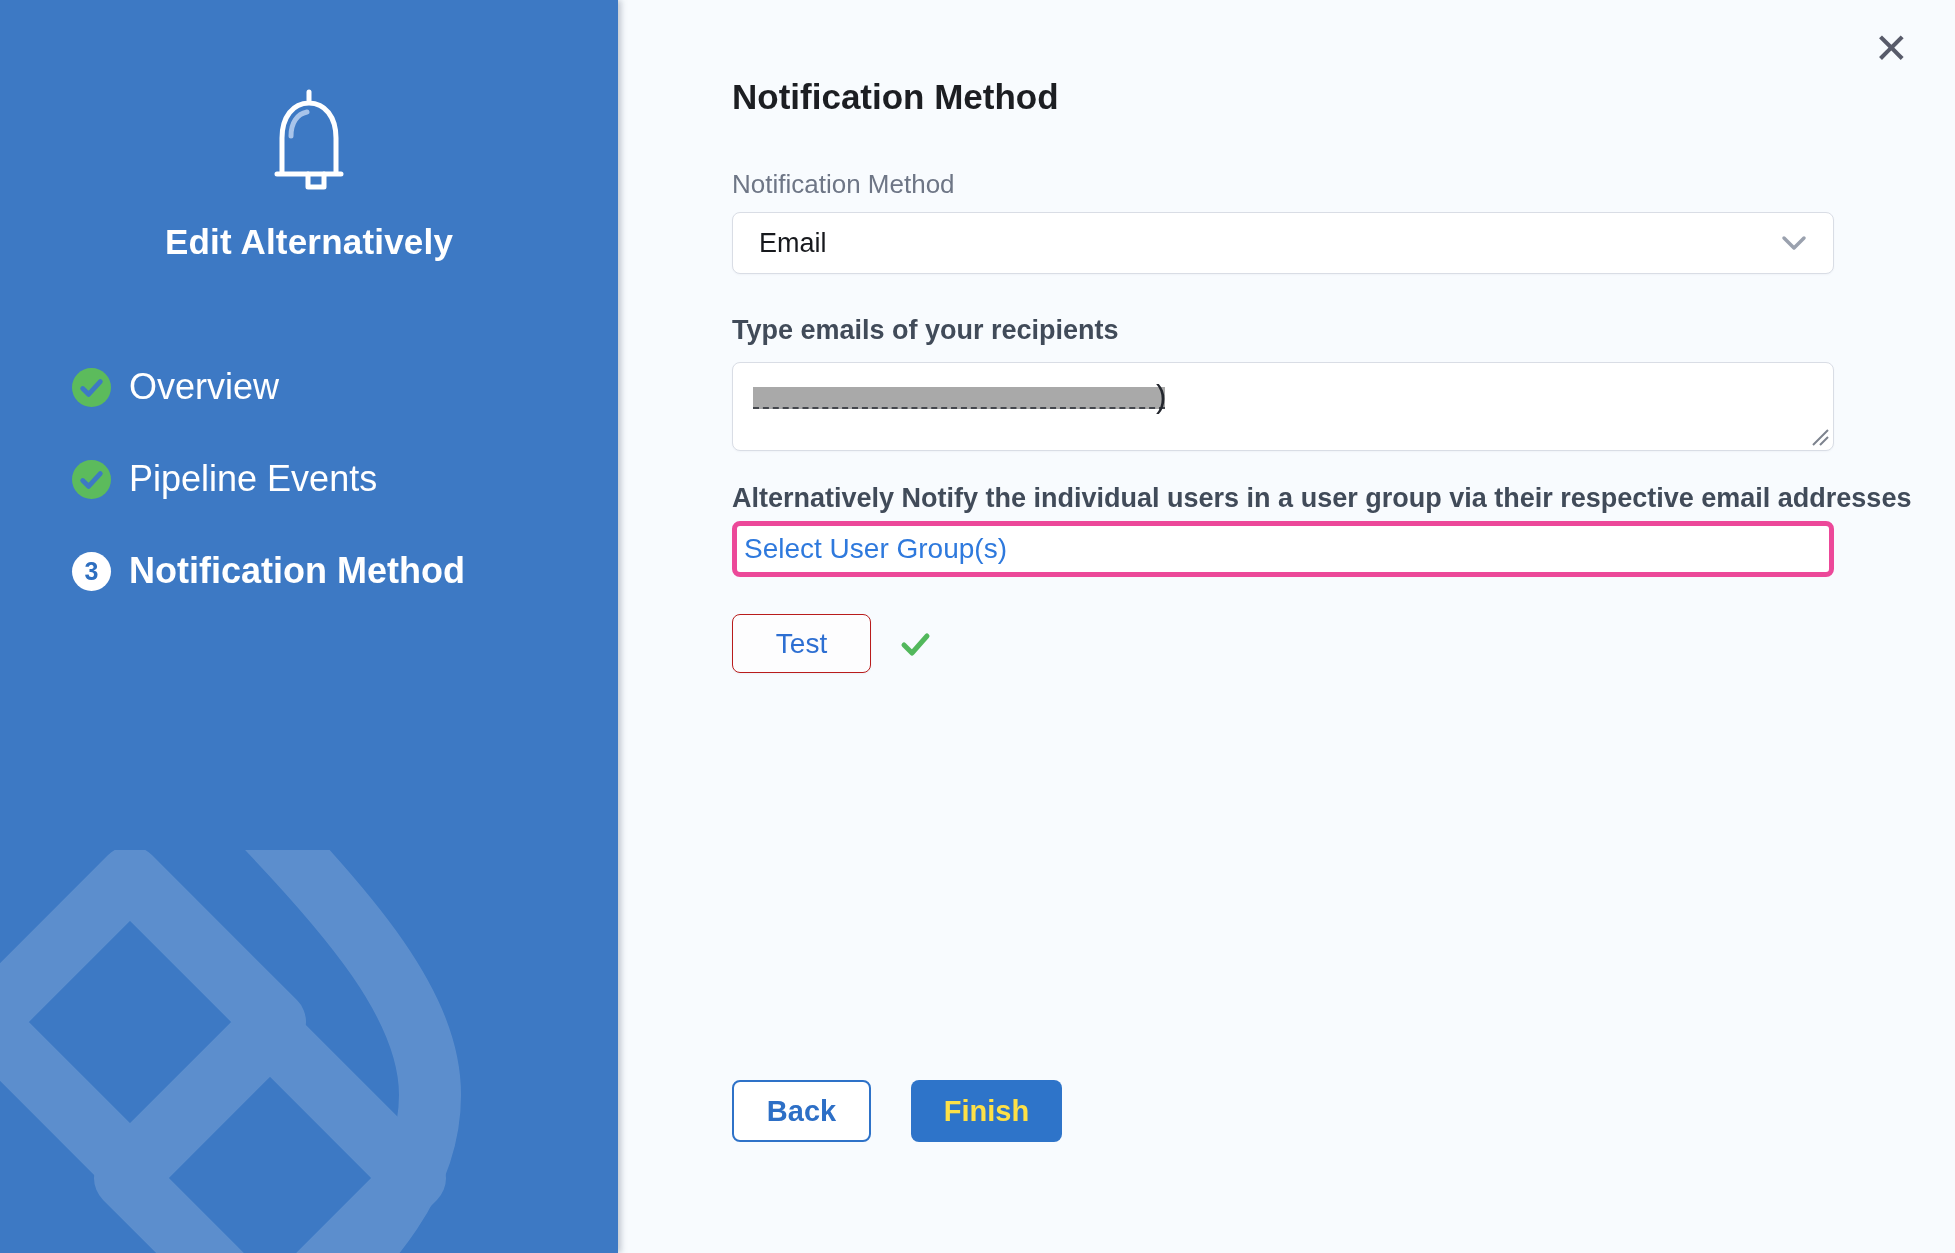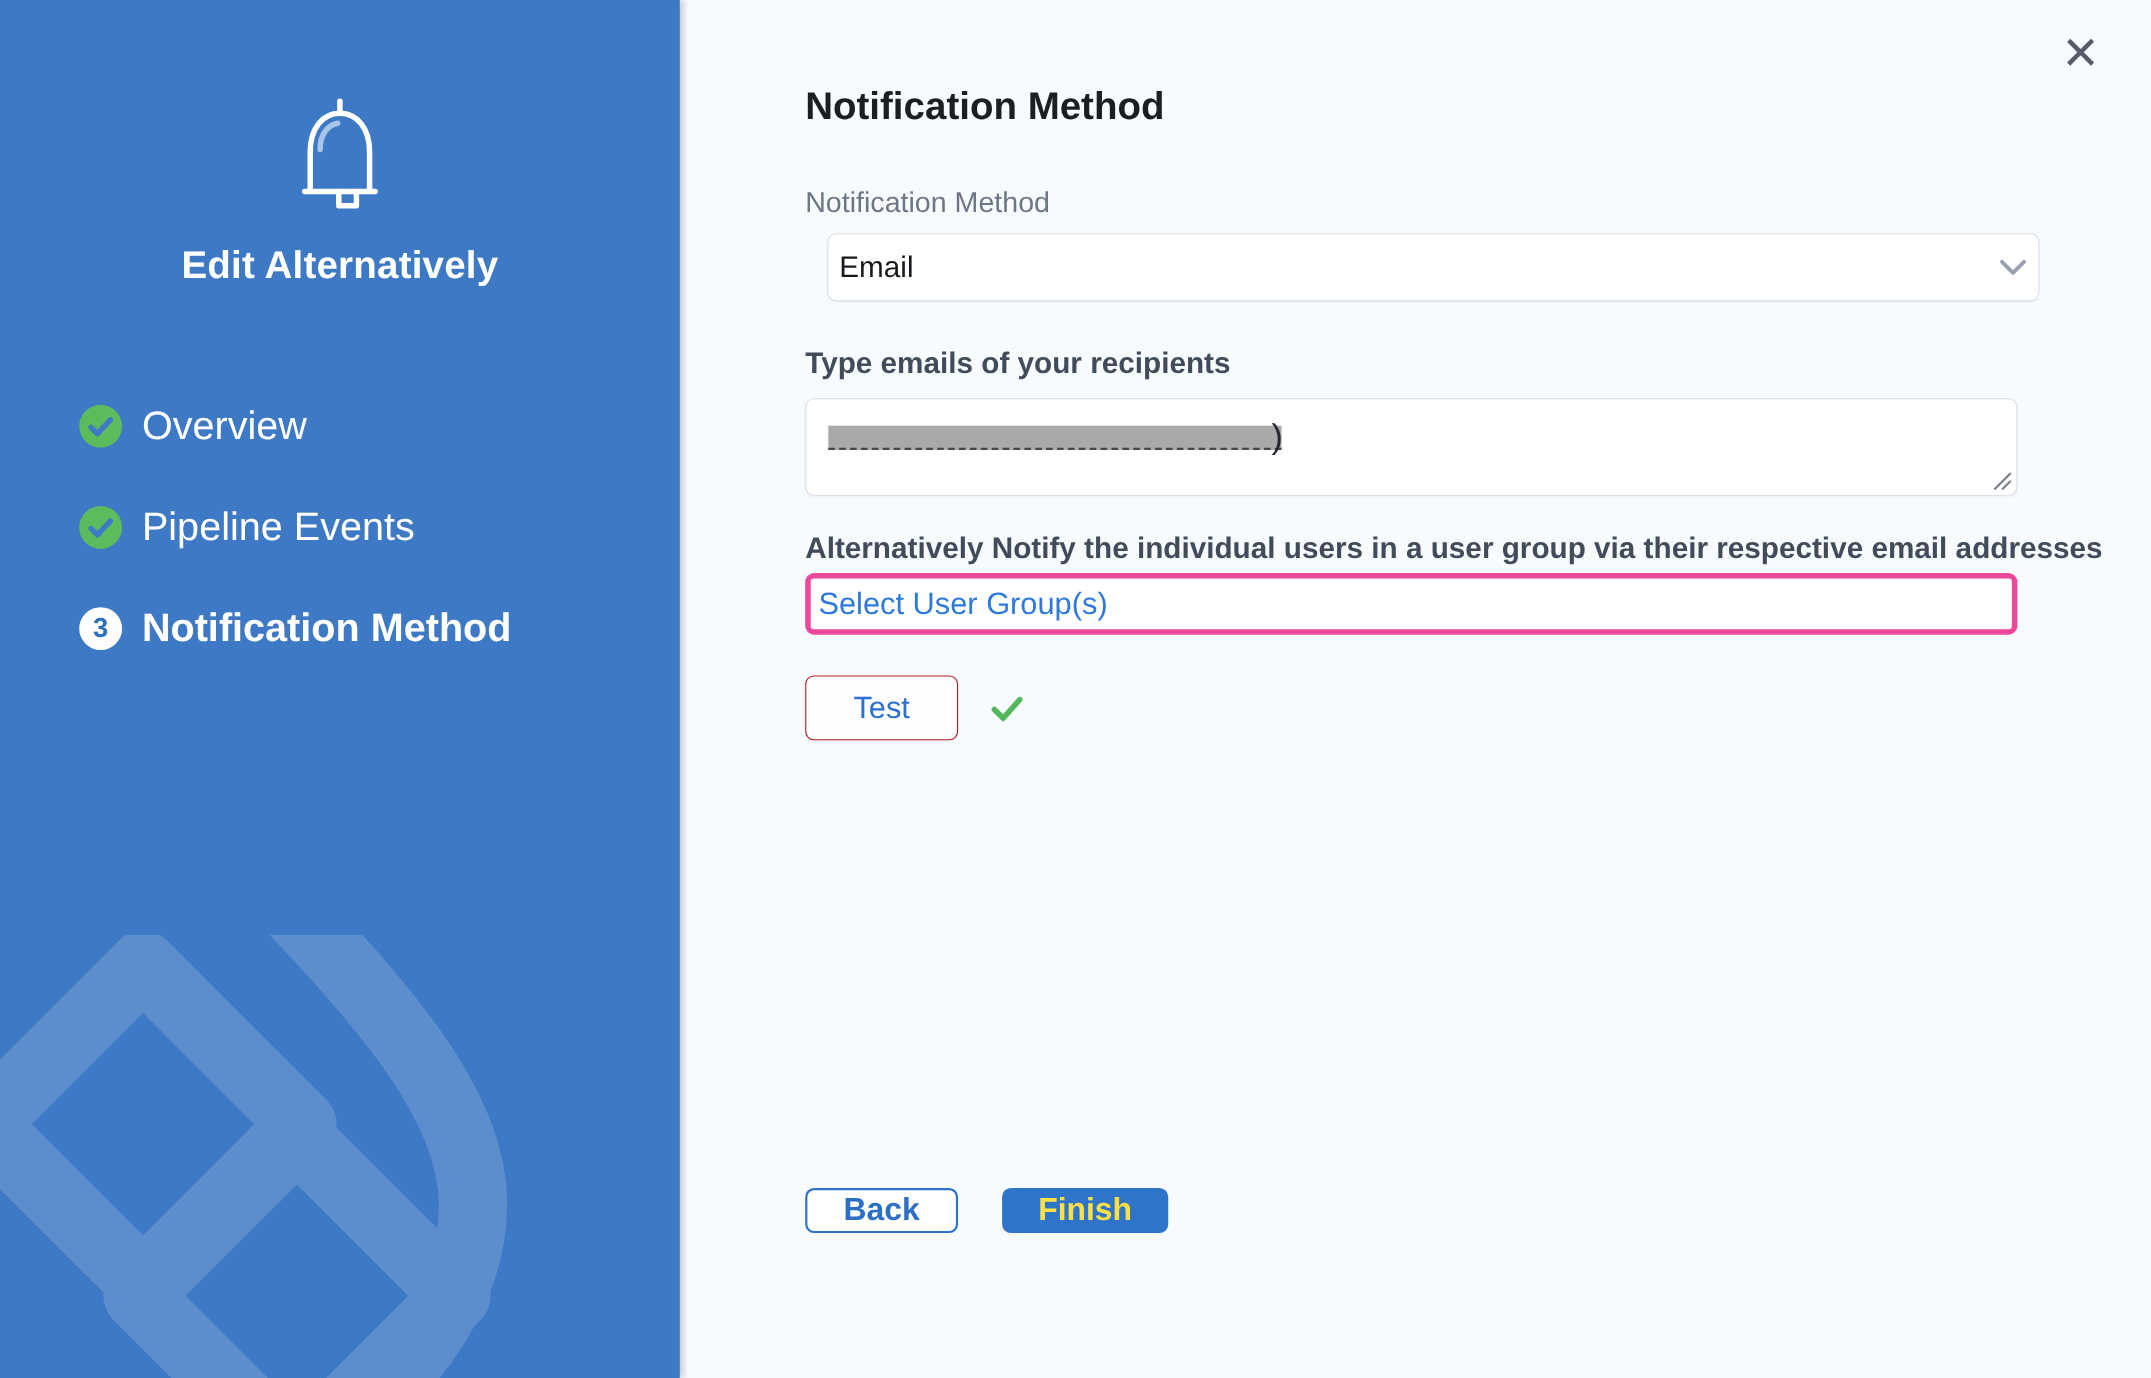--- a/index.html
+++ b/index.html
@@ -39,21 +39,21 @@
     font-size:42px;line-height:1;color:#585b6a;font-weight:700;
     cursor:pointer;user-select:none;
   }
   .abs{position:absolute;left:114px;}
   .page-title{top:76px;margin:0;font-size:35px;line-height:42px;font-weight:700;color:#1c1e22;}
   .soft-label{top:168px;font-size:26px;line-height:32px;color:#6e7686;}
   .select{
     top:212px;width:1102px;height:62px;box-sizing:border-box;
     background:#fff;border:1px solid #d9dde5;border-radius:8px;
     display:flex;align-items:center;justify-content:space-between;
-    padding:0 10px;cursor:pointer;box-shadow:0 1px 2px rgba(40,60,90,.04);margin-left:20px;
+    padding:0 26px;cursor:pointer;box-shadow:0 1px 2px rgba(40,60,90,.04);
   }
   .select-value{font-size:27px;color:#17191d;}
   .field-label{font-size:27px;line-height:32px;font-weight:700;color:#414b59;}
   .lbl-recipients{top:314px;}
   .textarea{
     top:362px;width:1102px;height:89px;box-sizing:border-box;
     background:#fff;border:1px solid #d9dde5;border-radius:8px;
     position:absolute;cursor:text;box-shadow:0 1px 2px rgba(40,60,90,.04);
   }
   .redact-bar{
@@ -70,21 +70,21 @@
   }
   .group-box span{font-size:28px;color:#2e79dd;}
   .test-row{top:614px;display:flex;align-items:center;gap:26px;}
   .test-btn{
     width:139px;height:59px;box-sizing:border-box;
     background:#fdfdfe;border:1px solid #b91c1c;border-radius:8px;
     color:#2d6fd2;font-size:28px;font-family:inherit;cursor:pointer;
     box-shadow:0 1px 2px rgba(40,60,90,.05);
   }
   .footer{top:1080px;display:flex;gap:40px;}
-  .btn{height:41px;border-radius:8px;font-size:29px;font-weight:700;font-family:inherit;cursor:pointer;}
+  .btn{height:62px;border-radius:8px;font-size:29px;font-weight:700;font-family:inherit;cursor:pointer;}
   .btn-back{width:139px;background:#ffffff;border:2px solid #2e72c8;color:#2d6fc6;}
   .btn-finish{width:151px;background:#2e74c9;border:none;color:#fde047;}
 </style>
 </head>
 <body>
 
 <div class="app">
 
   <aside class="sidebar">
     <svg class="bell" width="96" height="110" viewBox="0 0 96 110">

